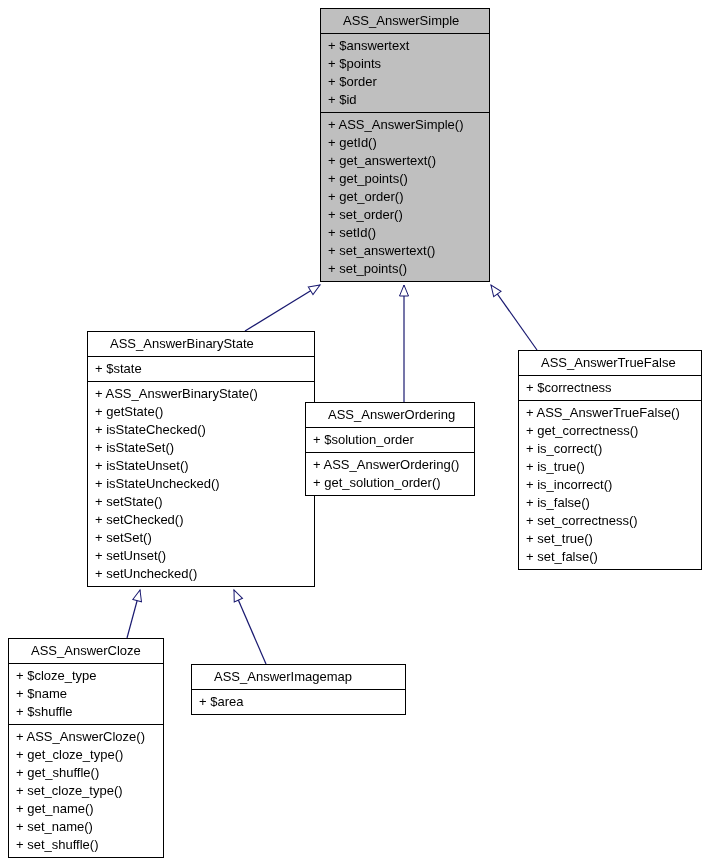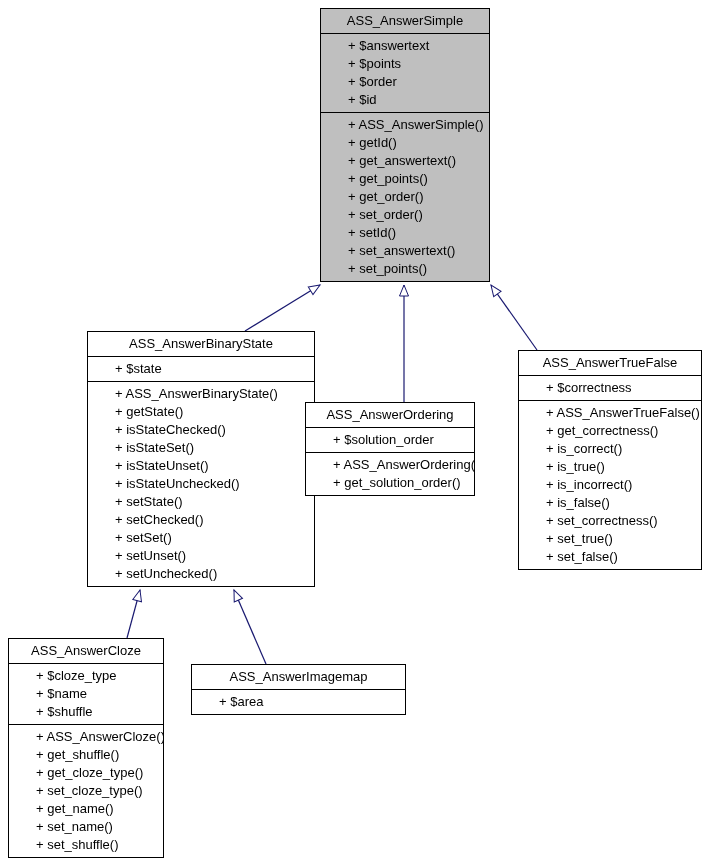--- a/index.html
+++ b/index.html
@@ -22,35 +22,35 @@
   .uml-box {
     position: absolute;
     background: #ffffff;
     border: 1px solid #000000;
     box-sizing: border-box;
   }
   .uml-box.highlight { background: #bfbfbf; }
   .uml-title {
     height: 24px;
     line-height: 24px;
-    text-align: center;
+    text-align: left;
     white-space: nowrap;
     overflow: hidden;
+    margin-left: 22px;
   }
   .uml-section {
     border-top: 1px solid #000000;
     padding: 3px 0;
   }
   .uml-row {
     height: 18px;
     line-height: 18px;
     padding: 0 4px 0 7px;
     white-space: nowrap;
     overflow: hidden;
-    margin-left: 20px;
   }
 </style>
 </head>
 <body>
 
 <div id="canvas">
 
   <svg id="edges" viewBox="0 0 708 867" xmlns="http://www.w3.org/2000/svg">
     <defs>
       <marker id="hollowArrow" markerWidth="14" markerHeight="12" refX="12" refY="6" orient="auto" markerUnits="userSpaceOnUse">
@@ -136,22 +136,22 @@
 
   <div class="uml-box" style="left:8px;top:638px;width:156px">
     <div class="uml-title">ASS_AnswerCloze</div>
     <div class="uml-section">
       <div class="uml-row">+ $cloze_type</div>
       <div class="uml-row">+ $name</div>
       <div class="uml-row">+ $shuffle</div>
     </div>
     <div class="uml-section">
       <div class="uml-row">+ ASS_AnswerCloze()</div>
+      <div class="uml-row">+ get_cloze_type()</div>
       <div class="uml-row">+ get_shuffle()</div>
-      <div class="uml-row">+ get_cloze_type()</div>
       <div class="uml-row">+ set_cloze_type()</div>
       <div class="uml-row">+ get_name()</div>
       <div class="uml-row">+ set_name()</div>
       <div class="uml-row">+ set_shuffle()</div>
     </div>
   </div>
 
   <div class="uml-box" style="left:191px;top:664px;width:215px">
     <div class="uml-title">ASS_AnswerImagemap</div>
     <div class="uml-section">

